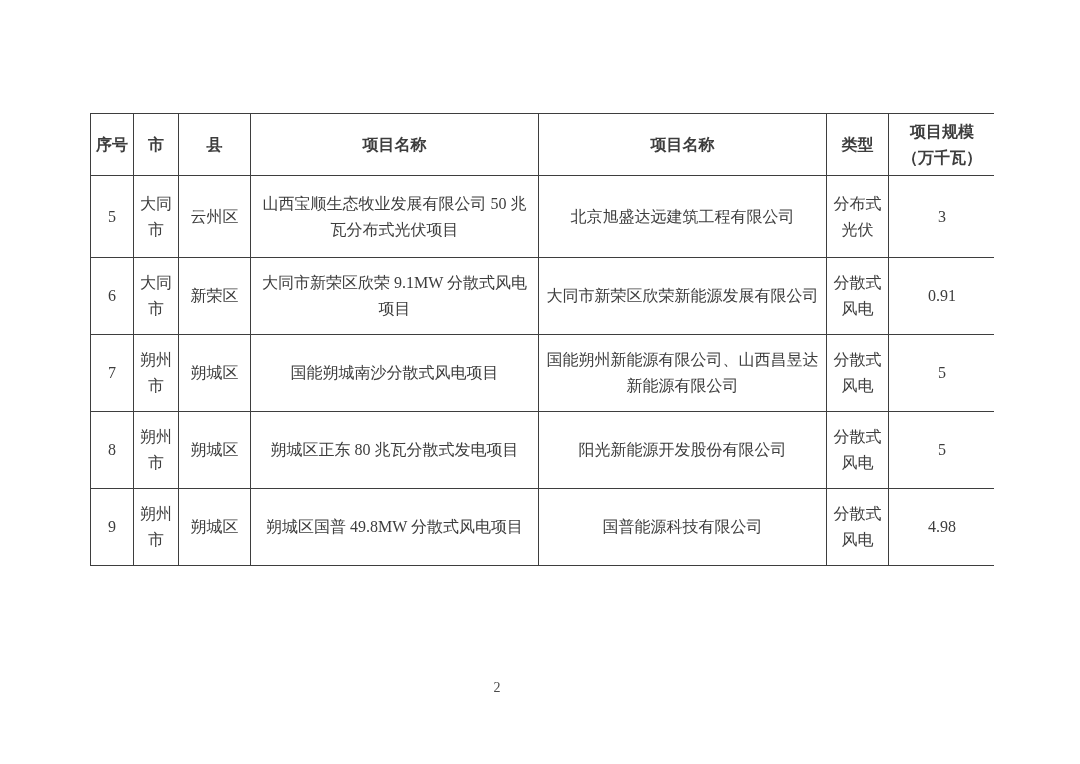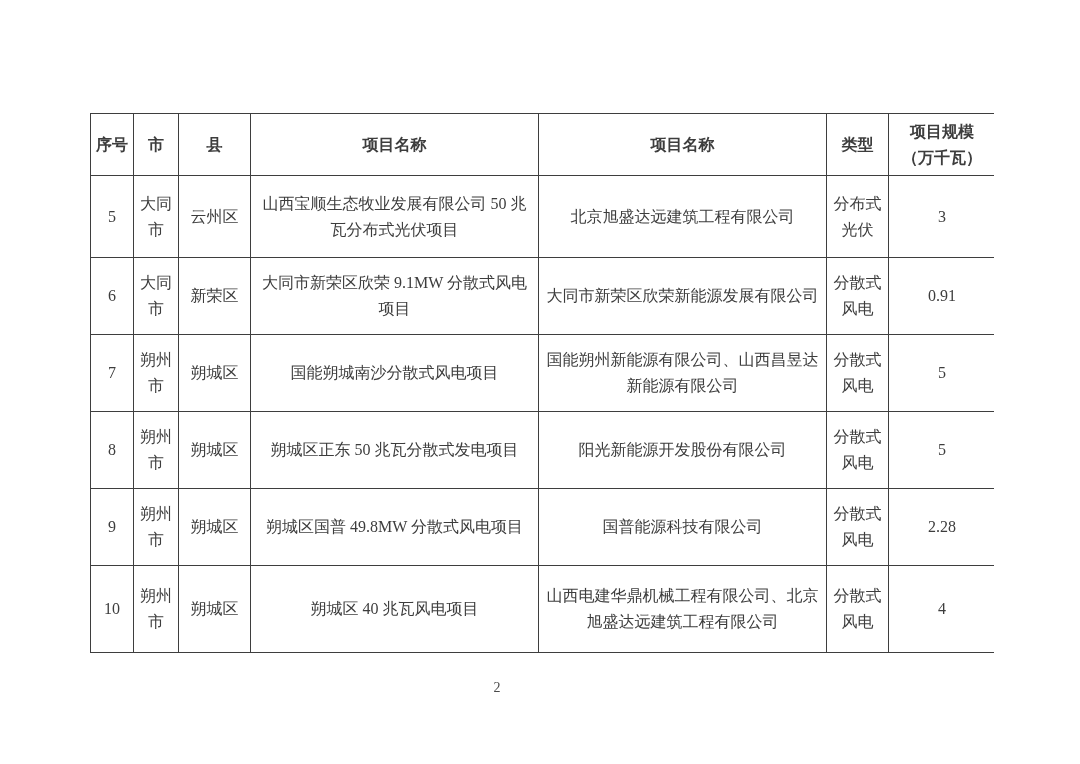--- a/index.html
+++ b/index.html
@@ -119,41 +119,32 @@
         <td>朔城区</td>
         <td class="name-cell">国能朔城南沙分散式风电项目</td>
         <td class="unit-cell">国能朔州新能源有限公司、山西昌昱达新能源有限公司</td>
         <td class="type-cell">分散式风电</td>
         <td>5</td>
       </tr>
       <tr>
         <td>8</td>
         <td class="city-cell">朔州市</td>
         <td>朔城区</td>
-        <td class="name-cell">朔城区正东 50 兆瓦分散式发电项目</td>
+        <td class="name-cell">朔城区正东 80 兆瓦分散式发电项目</td>
         <td class="unit-cell">阳光新能源开发股份有限公司</td>
         <td class="type-cell">分散式风电</td>
         <td>5</td>
       </tr>
       <tr>
         <td>9</td>
         <td class="city-cell">朔州市</td>
         <td>朔城区</td>
         <td class="name-cell">朔城区国普 49.8MW 分散式风电项目</td>
         <td class="unit-cell">国普能源科技有限公司</td>
         <td class="type-cell">分散式风电</td>
-        <td>2.28</td>
-      </tr>
-      <tr>
-        <td>10</td>
-        <td class="city-cell">朔州市</td>
-        <td>朔城区</td>
-        <td class="name-cell">朔城区 40 兆瓦风电项目</td>
-        <td class="unit-cell">山西电建华鼎机械工程有限公司、北京旭盛达远建筑工程有限公司</td>
-        <td class="type-cell">分散式风电</td>
-        <td>4</td>
+        <td>4.98</td>
       </tr>
     </tbody>
   </table>
 
   <div class="page-number">2</div>
 
 </div>
 
 </body></html>

